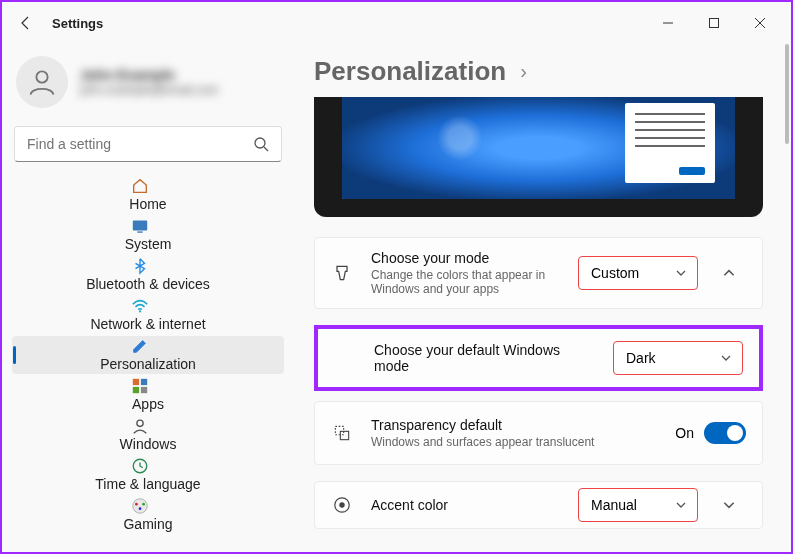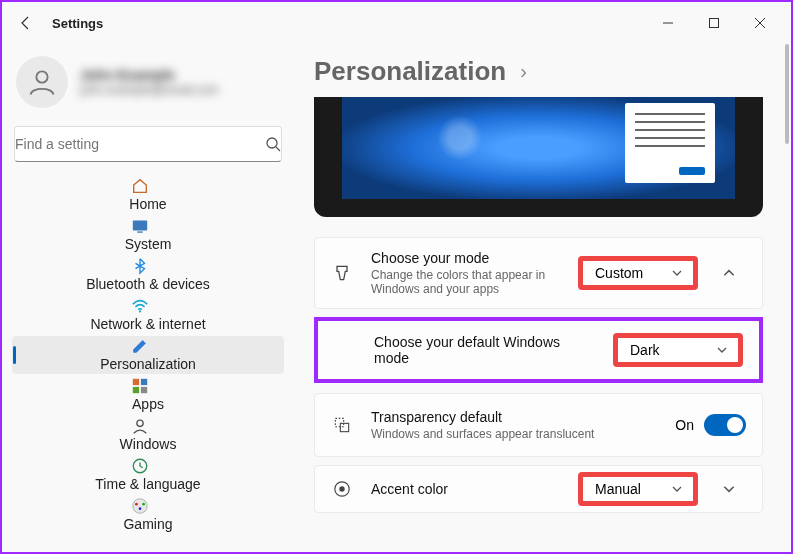--- a/index.html
+++ b/index.html
@@ -14,21 +14,21 @@
   
   .layout { display: flex; height: calc(554px - 42px); }
   .sidebar { width: 292px; padding: 4px 10px 0 10px; flex-shrink:0; }
   
   .profile { display: flex; align-items: center; padding: 8px 4px 14px 4px; }
   .avatar { width: 52px; height: 52px; border-radius: 50%; background: #e9e9e9; display:flex; align-items:center; justify-content:center; margin-right: 12px; }
   .profile-text { filter: blur(5px); }
   .profile-name { font-size: 14px; font-weight: 600; color: #333; }
   .profile-email { font-size: 12px; color: #555; }
   
-  .search-box { height: 36px; border: 1px solid #ddd; border-bottom: 1.5px solid #888; border-radius: 4px; background: #fff; display: flex; align-items: center; padding: 0 0; margin: 4px 2px 14px 2px; }
+  .search-box { height: 36px; border: 1px solid #ddd; border-bottom: 1.5px solid #888; border-radius: 4px; background: #fff; display: flex; align-items: center; padding: 0 12px; margin: 4px 2px 14px 2px; }
   .search-box input { flex: 1; border:none; outline:none; font-size: 14px; background: transparent; }
   
   .nav { display: flex; flex-direction: column; gap: 2px; }
   .nav-item { height: 38px; display: flex; align-items: center; padding: 0 10px; border-radius: 4px; cursor: pointer; font-size: 14px; color: #222; flex-direction: column; }
   .nav-item .nav-icon { width: 20px; height: 20px; margin-right: 16px; display:flex; align-items:center; justify-content:center; }
   .nav-item.active { background: #eaeaea; position:relative; }
   .nav-item.active::before { content:""; position:absolute; left:1px; top:10px; bottom:10px; width:3px; background:#0067c0; border-radius:2px; }
   
   .main { flex: 1; padding: 12px 28px 0 20px; overflow: hidden; position:relative; }
   .breadcrumb { display:flex; align-items:center; gap: 14px; font-size: 26px; margin-bottom: 10px; }
@@ -36,27 +36,27 @@
   .bc-sep { color: #888; font-size: 20px; }
   .bc-current { color: #111; font-weight: 600; }
   
   .preview { background: #1a1a1a; border-radius: 0 0 12px 12px; padding: 0 28px 18px 28px; margin-bottom: 20px; }
   .preview-inner { height: 102px; background: linear-gradient(135deg,#1e6fd9 0%, #3b8de6 50%, #1e5fa8 100%); border-radius: 0 0 2px 2px; position: relative; overflow:hidden; }
   .wallpaper-swirl { position:absolute; inset:0; background: radial-gradient(circle at 30% 40%, rgba(255,255,255,0.25) 4%, transparent 8%), radial-gradient(ellipse at 50% 50%, #4a9eff 15%, #1e6fd9 45%, #0d3b7a 75%); }
   .mini-window { position: absolute; right: 20px; top: 6px; width: 90px; height: 80px; background:#fff; border-radius:2px; padding:10px 10px; }
   .mini-line { height:2px; background:#666; margin-bottom:6px; }
   .mini-btn { width: 26px; height: 8px; background:#0067c0; border-radius:2px; position:absolute; right:10px; bottom:8px; }
   
-  .card { background: #fdfdfd; border: 1px solid #eaeaea; border-radius: 4px; margin-bottom: 8px; }
+  .card { background: #fdfdfd; border: 1px solid #eaeaea; border-radius: 4px; margin-bottom: 16px; }
   .setting-row { display: flex; align-items: center; padding: 12px 16px; min-height: 62px; }
   .setting-icon { width: 22px; height: 22px; margin-right: 18px; display:flex; align-items:center; justify-content:center; flex-shrink:0; }
   .setting-text { flex: 1; }
   .setting-title { font-size: 14px; color: #111; }
   .setting-desc { font-size: 12px; color: #666; margin-top: 2px; }
-  .dropdown { min-width: 120px; height: 34px; border: 5px solid #ef4444; border-radius: 4px; background:#fff; display:flex; align-items:center; padding: 0 10px 0 12px; font-size: 14px; cursor:pointer; justify-content:space-between; gap:8px; }
+  .dropdown { min-width: 120px; height: 34px; border: 1px solid #ef4444; border-radius: 4px; background:#fff; display:flex; align-items:center; padding: 0 10px 0 12px; font-size: 14px; cursor:pointer; justify-content:space-between; gap:8px; }
   .expand-btn { width: 34px; height: 34px; display:flex; align-items:center; justify-content:center; margin-left: 14px; cursor:pointer; }
   
   .highlight-box { border: 4px solid #a029ff; border-radius: 0; margin: 6px 0 10px 0; }
   .sub-row { display:flex; align-items:center; padding: 12px 16px 12px 56px; border-top:1px solid #eee; }
   .sub-row:first-child { border-top:none; }
   .sub-row .setting-title { font-size: 14px; max-width: 200px; }
   .sub-row .dropdown { min-width: 130px; }
   
   .toggle-label { font-size: 14px; margin-right: 10px; }
   .toggle { width: 42px; height: 22px; background:#0067c0; border-radius: 11px; position:relative; cursor:pointer; }

